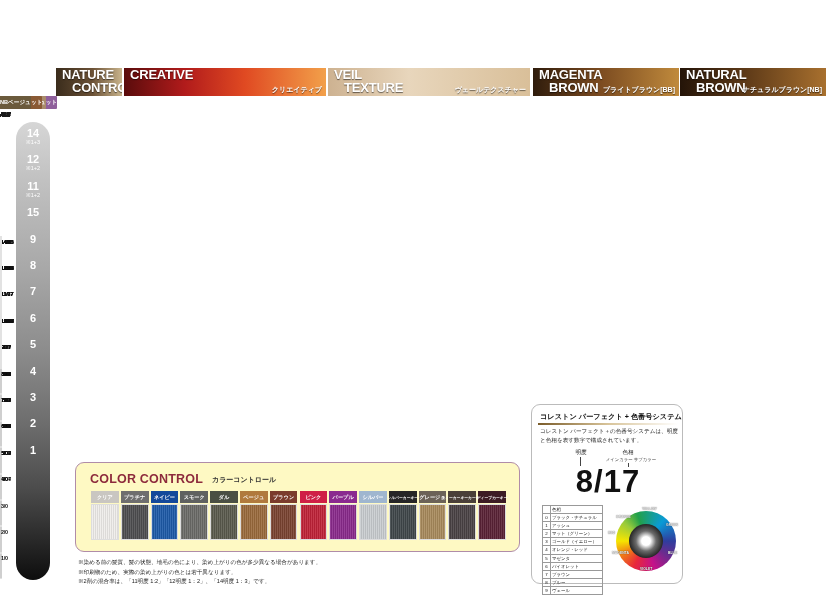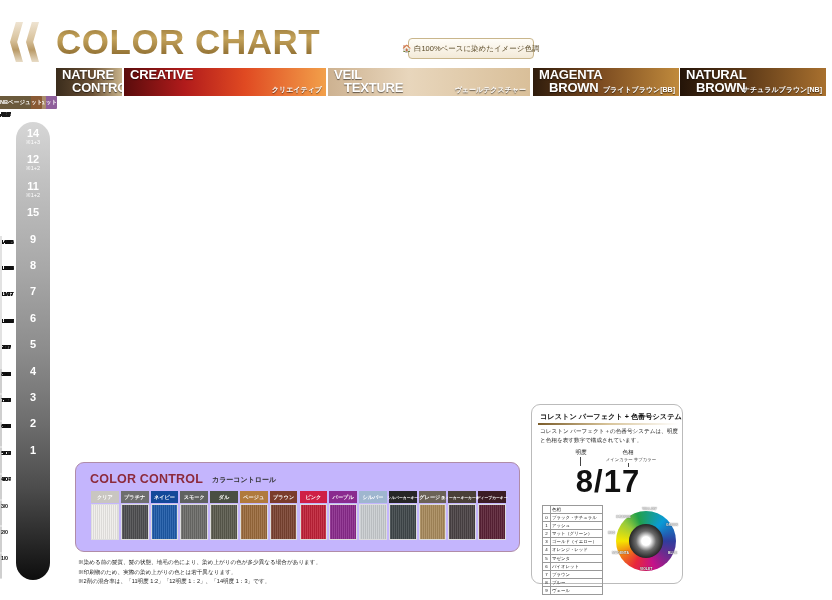--- a/index.html
+++ b/index.html
@@ -55,21 +55,21 @@
   .ruler { position:absolute; left:16px; top:122px; width:34px; height:458px;
     border-radius:17px 17px 17px 17px;
     background:linear-gradient(180deg,#d6d6d6 0%,#c2c2c2 12%,#a8a8a8 32%,#8c8c8c 50%,
       #6d6d6d 66%,#4c4c4c 80%,#2a2a2a 91%,#0d0d0d 100%); }
   .lvl { position:absolute; width:34px; text-align:center; color:#fff; }
   .lvl b { font-size:11px; font-weight:bold; display:block; line-height:11px; }
   .lvl i { font-size:5.5px; font-style:normal; display:block; line-height:7px; }
 
   
   .ccbox { position:absolute; left:75px; top:462px; width:445px; height:90px;
-     border:1px solid #b08ca8; border-radius:9px; background:#c4b5fd; }
+     border:1px solid #b08ca8; border-radius:9px; background:#fef9c3; }
   .cctitle { position:absolute; left:14px; top:9px; font-size:12.5px; font-weight:bold;
       color:#8d2a3c; letter-spacing:.2px; }
   .ccjp { position:absolute; left:136px; top:12px; font-size:7px; font-weight:bold; color:#333; }
   .ccchip { position:absolute; top:28px; height:12px; font-size:5.4px; font-weight:bold; color:#fff;
      display:flex; align-items:center; justify-content:center; white-space:nowrap; }
   .ccsw { position:absolute; top:41px; height:36px; border:1px solid #ddd; }
 
   
   .notes { position:absolute; left:78px; top:558px; font-size:5.6px; color:#222; line-height:9.5px; }
 
@@ -97,31 +97,20 @@
         #6c2b8e 215deg,#c3128a 252deg,#e8273b 295deg,#f07d16 330deg,#f6e500 360deg); }
   .wheel .inner { position:absolute; left:13px; top:13px; width:34px; height:34px; border-radius:50%;
      background:radial-gradient(circle,#ffffff 0%,#ffffff 18%,#6b6b6b 42%,#2b2b2b 68%,#0d0d0d 100%); }
   .wlab { position:absolute; font-size:3.4px; font-weight:bold; color:#fff; text-shadow:0 0 1px #000; }
 </style>
 </head>
 <body>
 
 <div id="page">
 
-  <div class="topband">
-    <div class="chev">
-      <span class="c1"></span>
-        <span class="c2"></span>
-    </div>
-    <div class="title">COLOR CHART</div>
-    <div class="badge">
-      <span>🏠</span>
-      <span>白100%ベースに染めたイメージ色調</span>
-    </div>
-  </div>
 
   <div id="banners">
       <div class="banner" style="left: 56px; width: 66px; top: 68px;">
         <div class="bgimg" style="background:linear-gradient(90deg,#3a2c1c,#6b5136 55%,#c9b48c)"></div>
         <div class="bt">NATURE</div>
         <div class="bt2">CONTROL</div>
       </div>
       <div class="banner" style="left: 124px; width: 202px; top: 68px;">
         <div class="bgimg" style="background:linear-gradient(90deg,#5a0c0c,#b11b1b 30%,#e04a22 60%,#f2a04a)"></div>
         <div class="bt">CREATIVE</div>

